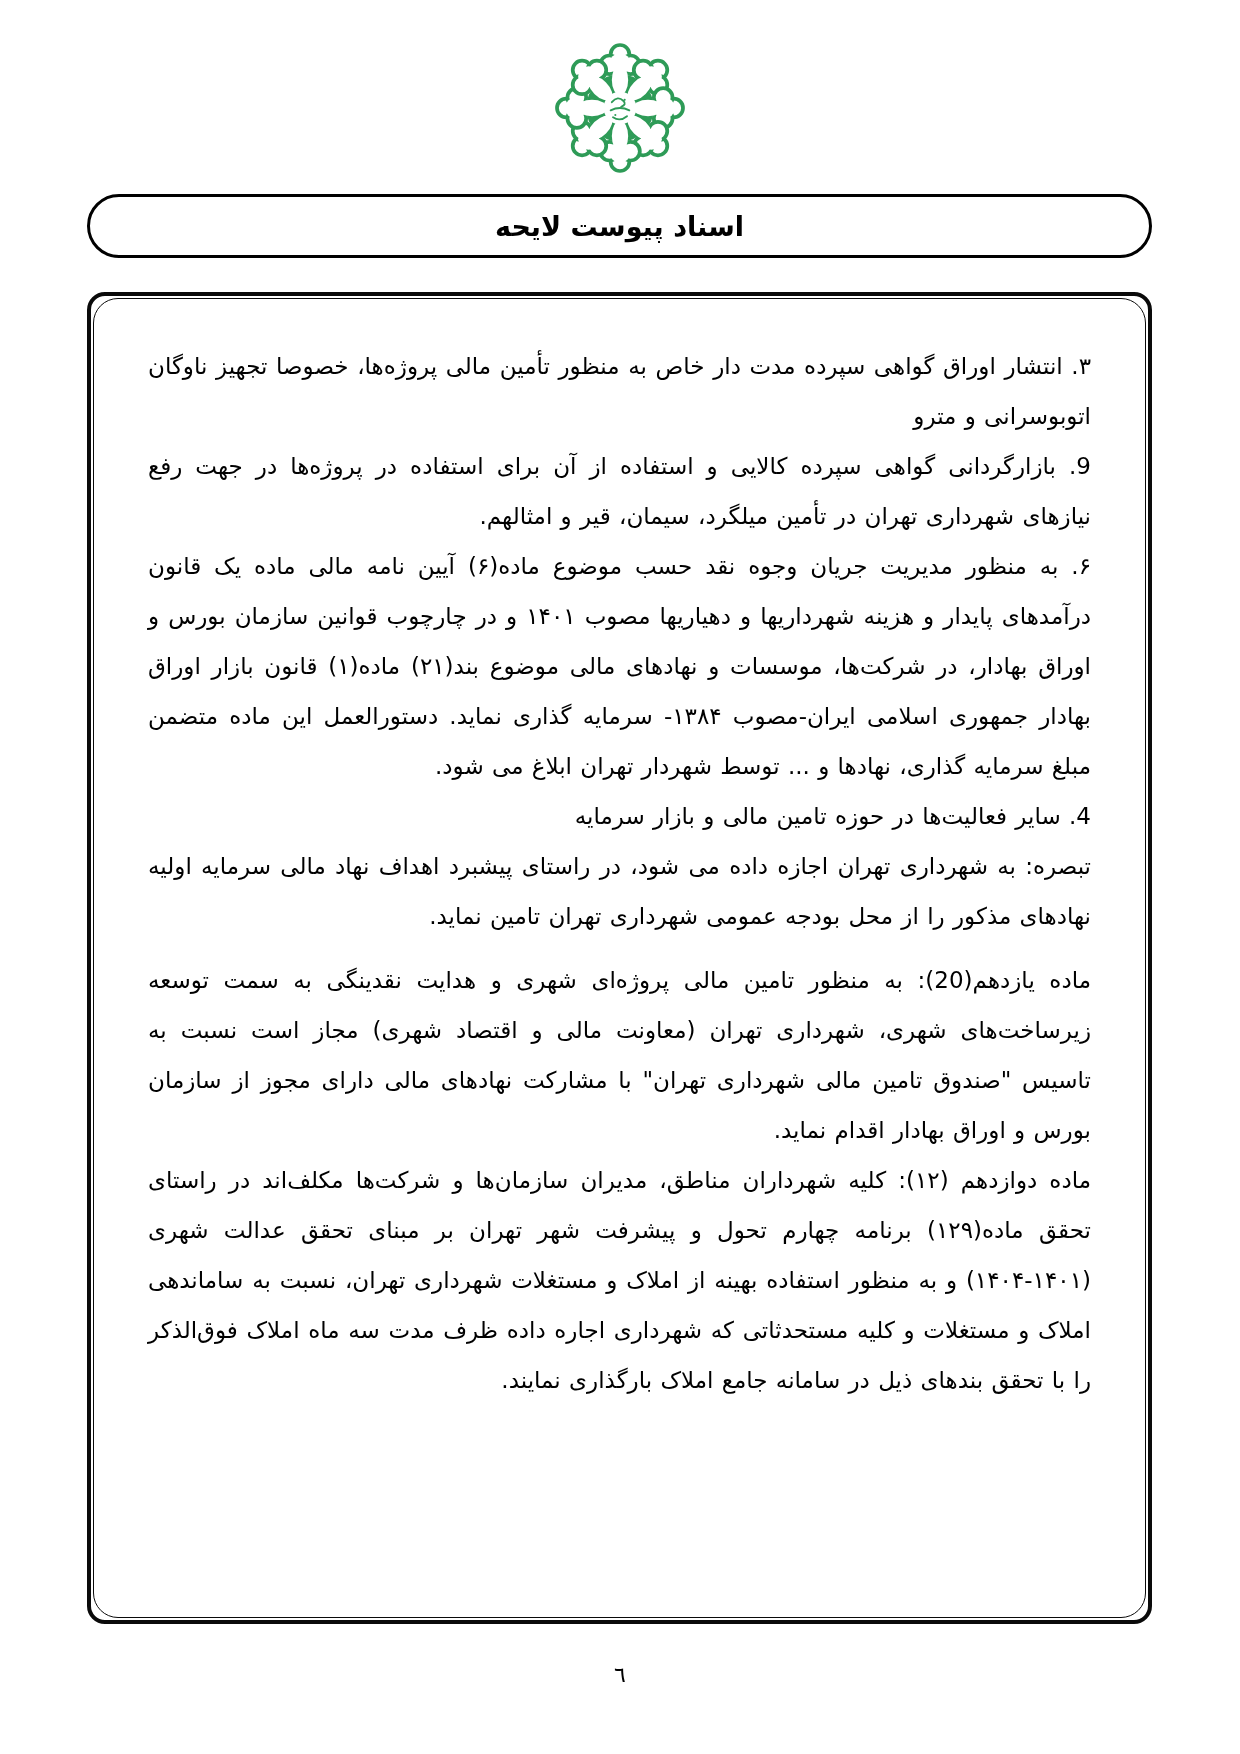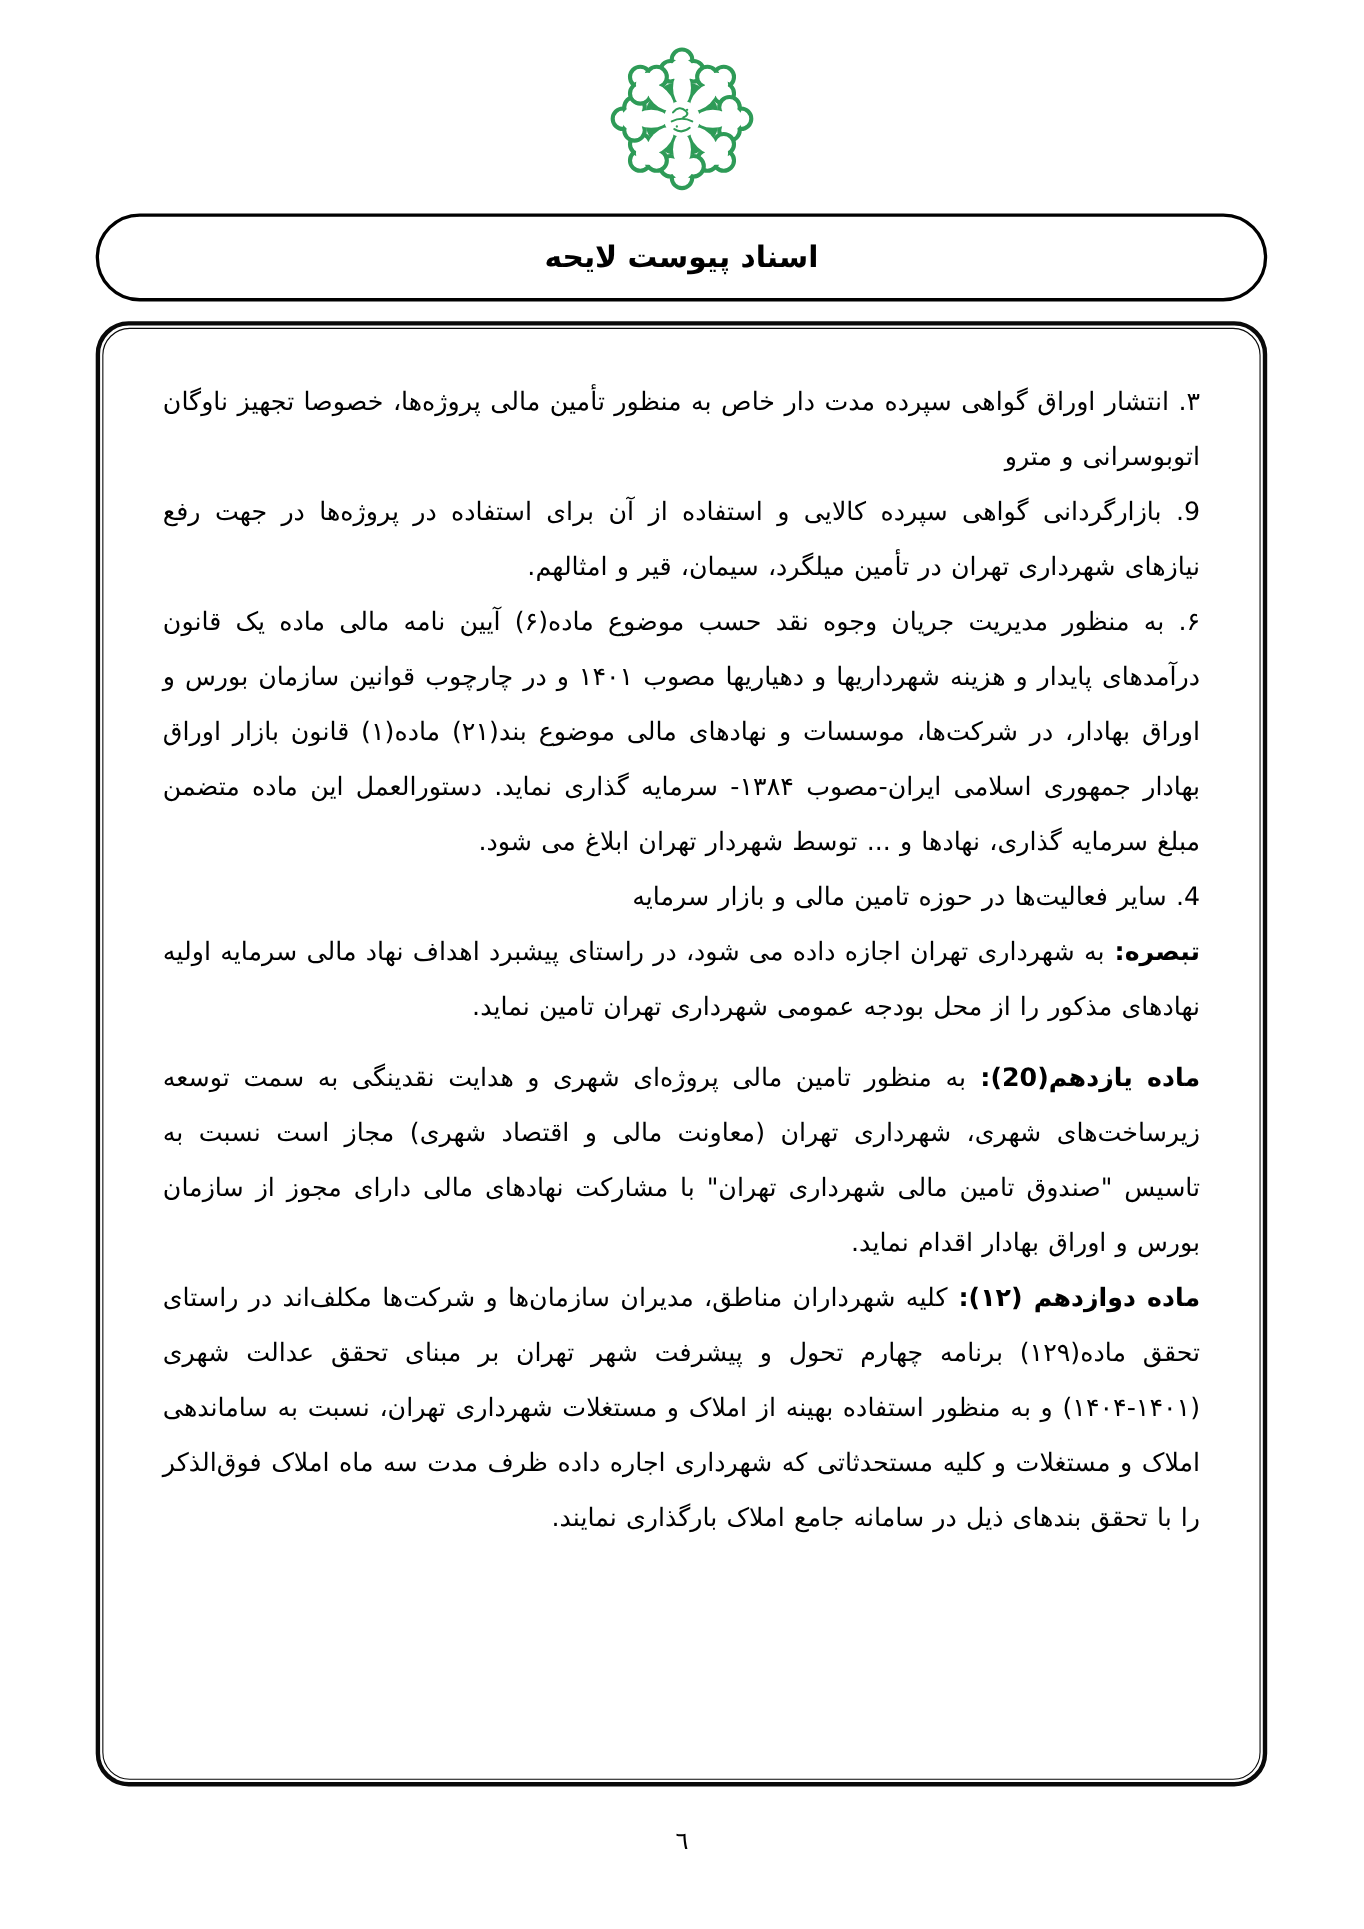--- a/index.html
+++ b/index.html
@@ -4,42 +4,42 @@
 <style>
   html,body{margin:0;padding:0;}
   body{
     width:1240px;height:1754px;position:relative;background:#ffffff;
     font-family:"DejaVu Sans", sans-serif;color:#000;
   }
   .logo{
     position:absolute;top:38px;left:550px;width:140px;height:140px;
   }
   .header-pill{
-    position:absolute;left:87px;top:194px;width:1065px;height:80px;
+    position:absolute;left:87px;top:194px;width:1065px;height:64px;
     border:3px solid #000;border-radius:44px;box-sizing:border-box;
     display:flex;align-items:center;justify-content:center;
   }
   .header-title{
     font-weight:bold;font-size:27px;direction:rtl;
   }
   .doc-box{
     position:absolute;left:87px;top:292px;width:1065px;height:1332px;
-    border:4px solid #0a0a0a;border-radius:30px;box-sizing:border-box;
+    border:4px solid #0a0a0a;border-radius:18px;box-sizing:border-box;
   }
   .doc-box-inner{
     position:absolute;top:2px;left:2px;right:2px;bottom:2px;
     border:1px solid #0a0a0a;border-radius:25px;box-sizing:border-box;
     padding:42px 54px 0 54px;overflow:hidden;
   }
   .para{
     direction:rtl;text-align:justify;font-size:23px;line-height:50px;
     margin:0;word-spacing:1px;
   }
   .para.space-before{margin-top:14px;}
-  .para b{font-weight:bold;}
+  .para b{font-weight:normal;}
   .page-number{
     position:absolute;left:0;right:0;top:1662px;text-align:center;
     font-size:22px;direction:rtl;
   }
 </style>
 </head>
 <body>
 
 <div class="logo">
   <svg viewBox="0 0 120 120" width="140" height="140">

